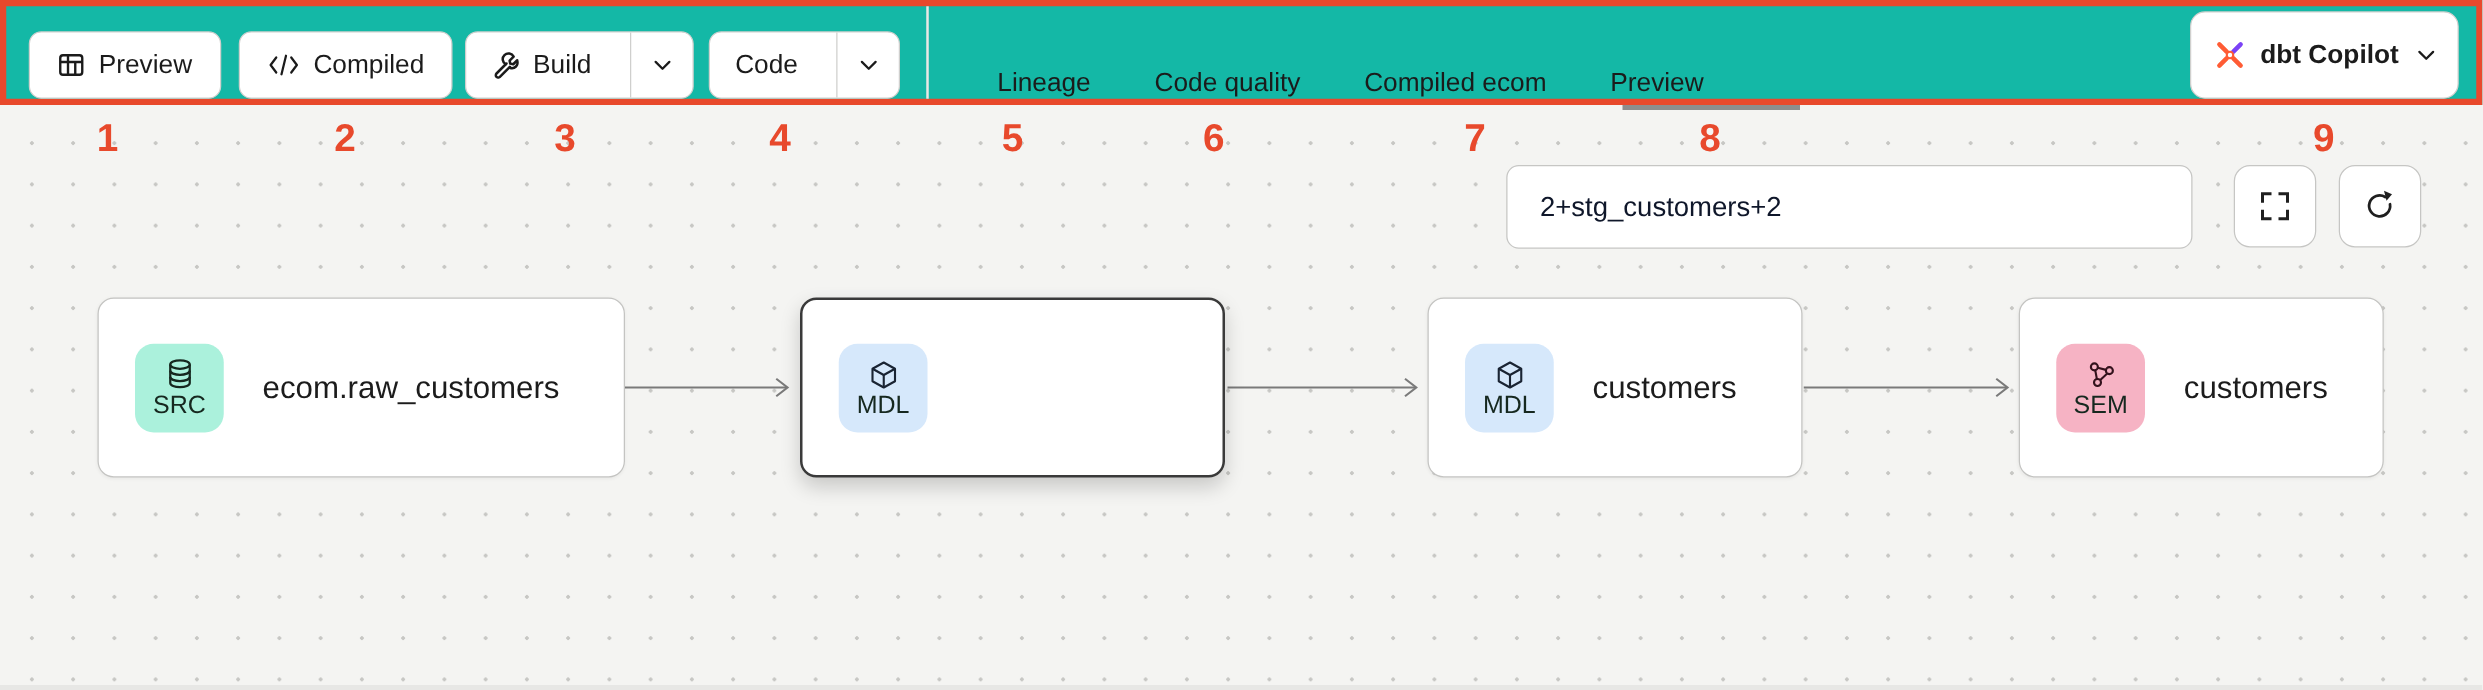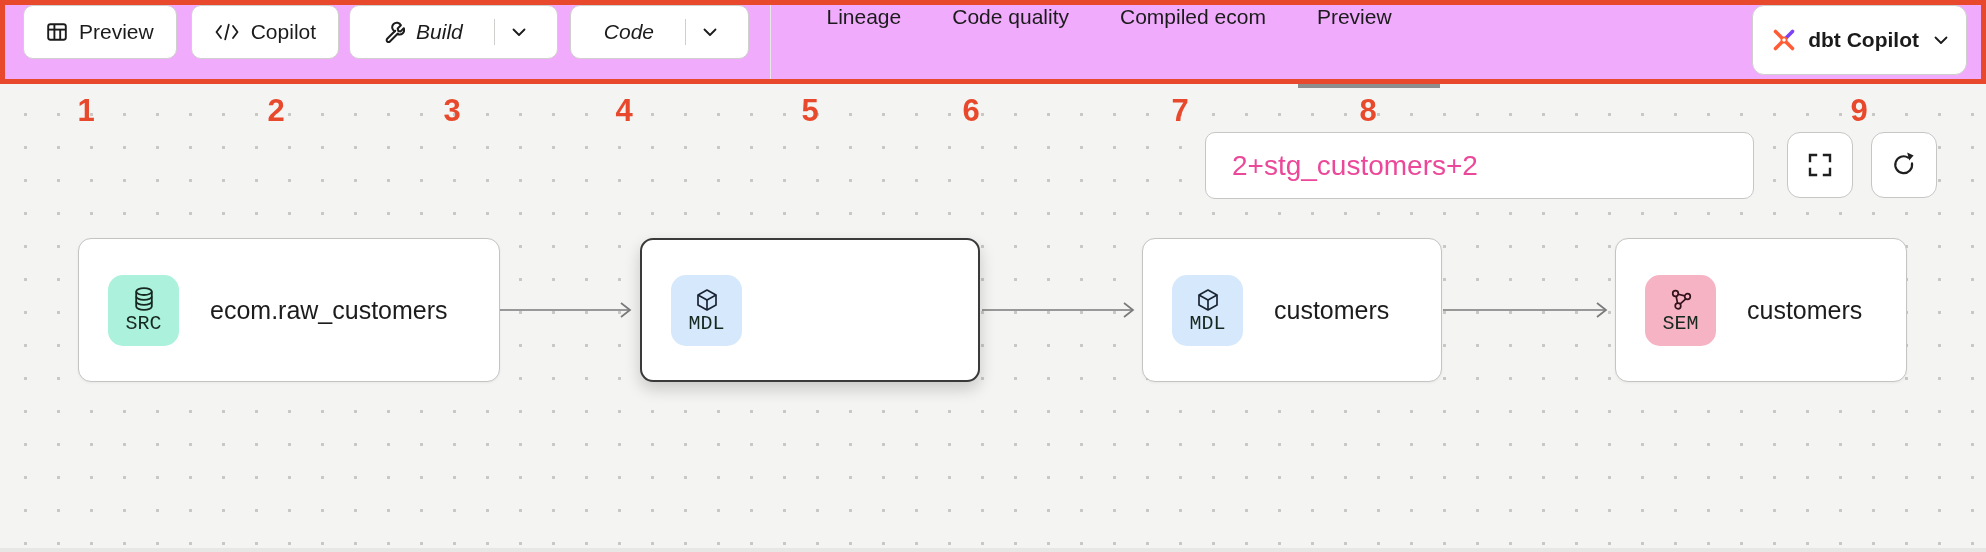--- a/index.html
+++ b/index.html
@@ -11,29 +11,29 @@
     position:absolute; left:0; top:84px; width:1986px; height:468px;
     background-color:#f4f4f2;
     background-image:radial-gradient(circle, #c7c7c4 1.4px, transparent 1.6px);
     background-size:33px 33px; background-position:9px 14px;
   }
   .bottom-strip { position:absolute; left:0; bottom:0; width:1986px; height:4px; background:#e7e7e5; }
 
   
   .annotation-box {
     position:absolute; left:0; top:0; width:1986px; height:84px;
-    background:#f0abfc; border:5px solid #e8492c; z-index:5;
-    display:flex; align-items:flex-start;
+    background:#14b8a6; border:5px solid #e8492c; z-index:5;
+    display:flex; align-items:flex-end;
   }
   .tb-btn {
     height:54px; background:#fff; border:1.5px solid #cfcfcd; border-radius:10px;
     display:flex; align-items:center; justify-content:center; gap:11px;
     font-size:21px; font-weight:500; color:#1b1b1b; padding:0 22px; cursor:pointer;
   }
-  .split { padding:13px;font-style:italic; }
+  .split { padding:0; }
   .split .main { display:flex; align-items:center; gap:11px; padding:0 20px; height:100%; }
   .split .chev { width:50px; height:100%; border-left:1.5px solid #cfcfcd; display:flex; align-items:center; justify-content:center; }
   .tb-divider { width:1.5px; height:74px; background:#e8e8e6; margin-left:21px; }
   .tabs { display:flex; gap:51px; margin-left:55px; }
   .tab { font-size:21px; color:#1b1b1b; cursor:pointer; white-space:nowrap; }
   .copilot {
     margin-left:auto; margin-right:14px; height:70px; border:1.5px solid #cfcfcd; border-radius:12px;
     background:#fff; display:flex; align-items:center; gap:11px; padding:0 18px;
     font-size:21px; font-weight:700; color:#1b1b1b; cursor:pointer;
   }
@@ -41,21 +41,21 @@
 
   
   .num { position:absolute; top:93px; transform:translateX(-50%); font-size:31px; font-weight:700; color:#e8492c; z-index:4; }
 
   
   .selector-box {
     position:absolute; left:1205px; top:132px; width:549px; height:67px;
     background:#fff; border:1.5px solid #c6c6c4; border-radius:10px;
     display:flex; align-items:stretch; z-index:3;
   }
-  .selector-input { flex:1; display:flex; align-items:center; padding-left:26px; font-size:28px; color:#ec4899; }
+  .selector-input { flex:1; display:flex; align-items:center; padding-left:26px; font-size:22px; color:#0f172a; }
   .update-graph { width:202px; border-left:1.5px solid #c6c6c4; display:flex; align-items:center; justify-content:center; font-size:22px; font-weight:600; cursor:pointer; }
   .sq-btn {
     position:absolute; top:132px; width:66px; height:66px; background:#fff;
     border:1.5px solid #c6c6c4; border-radius:13px; display:flex; align-items:center; justify-content:center;
     cursor:pointer; z-index:3;
   }
   .sq-btn.fullscreen { left:1787px; }
   .sq-btn.refresh { left:1871px; }
 
   
@@ -67,21 +67,21 @@
   }
   .node.selected { border:2.5px solid #3a3a3a; box-shadow:0 7px 16px rgba(0,0,0,0.18); }
   .node-1 { left:78px;   width:422px; }
   .node-2 { left:640px;  width:340px; }
   .node-3 { left:1142px; width:300px; }
   .node-4 { left:1615px; width:292px; }
   .badge {
     width:71px; height:71px; border-radius:15px; flex:0 0 auto;
     display:flex; flex-direction:column; align-items:center; justify-content:center; gap:1px;
   }
-  .badge-label { font-family:Liberation Mono, monospace; font-size:20px; color:#16281f; line-height:1; }
+  .badge-label { font-family:Liberation Sans, sans-serif; font-size:20px; color:#16281f; line-height:1; }
   .node-label { font-size:25px; color:#1c1c1c; white-space:nowrap; }
 
   .edges { position:absolute; left:0; top:0; width:1986px; height:552px; z-index:1; pointer-events:none; }
 
   svg.icon { display:block; }
 </style>
 </head>
 <body>
 
 <div class="canvas"></div>
@@ -110,21 +110,21 @@
   </button>
 
   <button class="tb-btn" style="margin-left:14px;">
     <svg class="icon" width="26" height="20" viewBox="0 0 26 20">
       <g fill="none" stroke="#1b1b1b" stroke-width="1.8" stroke-linecap="round" stroke-linejoin="round">
         <polyline points="7,4 2.5,10 7,16"></polyline>
           <polyline points="19,4 23.5,10 19,16"></polyline>
           <line x1="14.8" y1="2.6" x2="11.2" y2="17.4"></line>
       </g>
     </svg>
-    <span>Copilot</span>
+    <span>Compiled</span>
   </button>
 
   <div class="tb-btn split" style="margin-left:10px;">
     <div class="main">
       <svg class="icon" width="22" height="22" viewBox="0 0 22 22">
         <g fill="none" stroke="#1b1b1b" stroke-width="2" stroke-linecap="round" stroke-linejoin="round">
           <path d="M12.2 9.8 L4.2 17.8 a1.9 1.9 0 0 0 2.7 2.7 L14.9 12.5"></path>
           <path d="M11.6 10.4 a4.6 4.6 0 1 1 6.3-6.1 l-3.2 3.2 0.5 2.4 2.4 0.5 3.2-3.2 a4.6 4.6 0 0 1-6 6"></path>
         </g>
       </svg>

